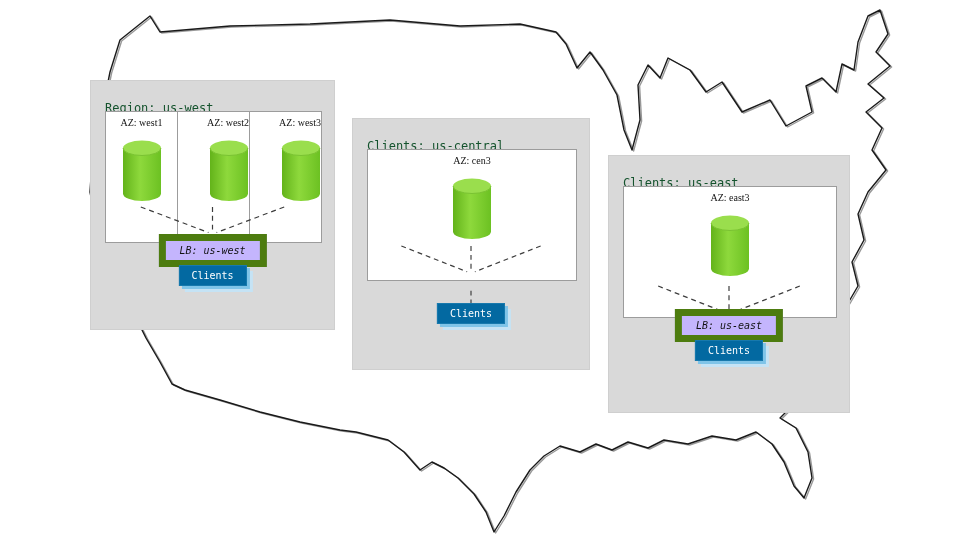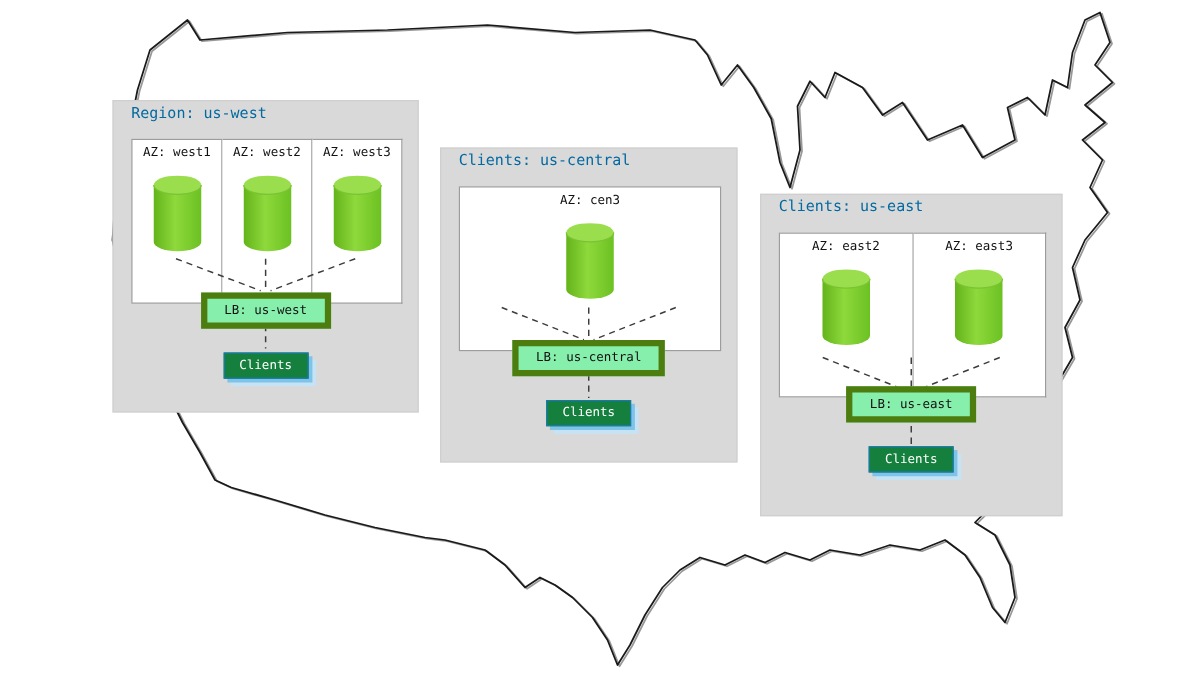--- a/index.html
+++ b/index.html
@@ -27,41 +27,42 @@
     border: 1px solid #cfcfcf;
     z-index: 2;
     box-sizing: border-box;
   }
   .region-west    { left: 90px;  top: 80px;  width: 245px; height: 250px; }
   .region-central { left: 352px; top: 118px; width: 238px; height: 252px; }
   .region-east    { left: 608px; top: 155px; width: 242px; height: 258px; }
 
   .region-title {
     position: absolute;
-    left: 14px; top: 2px;
+    left: 14px; top: 20px;
     font-size: 12px;
-    color: #0369a1;
+    color: #14532d;
     white-space: nowrap;
   }
   .az-row {
     position: absolute;
     left: 14px; right: 12px; top: 30px;
     height: 132px;
     display: flex;
+    font-family: Liberation Serif, serif;
   }
   .az {
     flex: 1;
     background: #ffffff;
     border: 1px solid #9c9c9c;
     box-sizing: border-box;
     display: flex;
     flex-direction: column;
     align-items: center;
   }
-  .az + .az { border-left: 0; }
+  .az + .az { border-left: 0; align-items: flex-end; }
   .az-label {
     font-size: 10px;
     color: #111111;
     padding-top: 5px;
     white-space: nowrap;
   }
   .cyl {
     margin-top: 12px;
     width: 40px;
     height: 62px;
@@ -77,34 +78,35 @@
     stroke: #3c3c3c;
     stroke-width: 1.2;
     stroke-dasharray: 5 4;
     fill: none;
   }
   .lb {
     position: absolute;
     top: 153px;
     left: 50%;
     transform: translateX(-50%);
-    background: #86efac;
-    border: 5px solid #4d7c0f;
+    background: #c4b5fd;
+    border: 7px solid #4d7c0f;
     font-size: 10px;
     color: #111111;
     padding: 4px 14px;
     white-space: nowrap;
     box-sizing: border-box;
+    font-style: italic;
   }
   .clients {
     position: absolute;
-    top: 201px;
+    top: 184px;
     left: 50%;
     transform: translateX(-50%);
-    background: #15803d;
+    background: #0369a1;
     border: 1px solid #1779ad;
     color: #ffffff;
     font-size: 10px;
     padding: 4px 12px;
     white-space: nowrap;
     box-shadow: 3px 3px 0 0 #7fc4e8, 6px 6px 0 0 #c5e3f5;
     box-sizing: border-box;
   }
   .hidden-defs { position: absolute; width: 0; height: 0; }
 </style>
@@ -196,35 +198,26 @@
             </svg>
         </div>
       </div>
     </div>
     <svg class="connector" viewBox="0 0 244 252" preserveAspectRatio="none">
       <line x1="50" y1="128" x2="118" y2="154"></line>
       <line x1="122" y1="128" x2="122" y2="153"></line>
       <line x1="194" y1="128" x2="126" y2="154"></line>
       <line x1="122" y1="173" x2="122" y2="201"></line>
     </svg>
-    <div class="lb">LB: us-central</div>
     <div class="clients">Clients</div>
   </div>
 
   <div class="region region-east">
     <div class="region-title">Clients: us-east</div>
     <div class="az-row">
-      <div class="az">
-        <div class="az-label">AZ: east2</div>
-        <div class="cyl">
-          <svg width="40" height="62" viewBox="0 0 40 62">
-              <use href="#cylsym"></use>
-            </svg>
-        </div>
-      </div>
       <div class="az">
         <div class="az-label">AZ: east3</div>
         <div class="cyl">
           <svg width="40" height="62" viewBox="0 0 40 62">
               <use href="#cylsym"></use>
             </svg>
         </div>
       </div>
     </div>
     <svg class="connector" viewBox="0 0 244 252" preserveAspectRatio="none">

